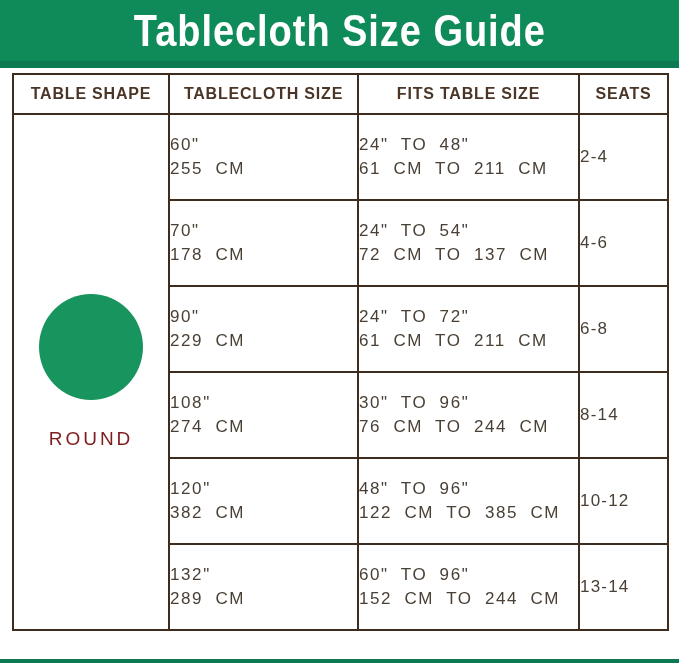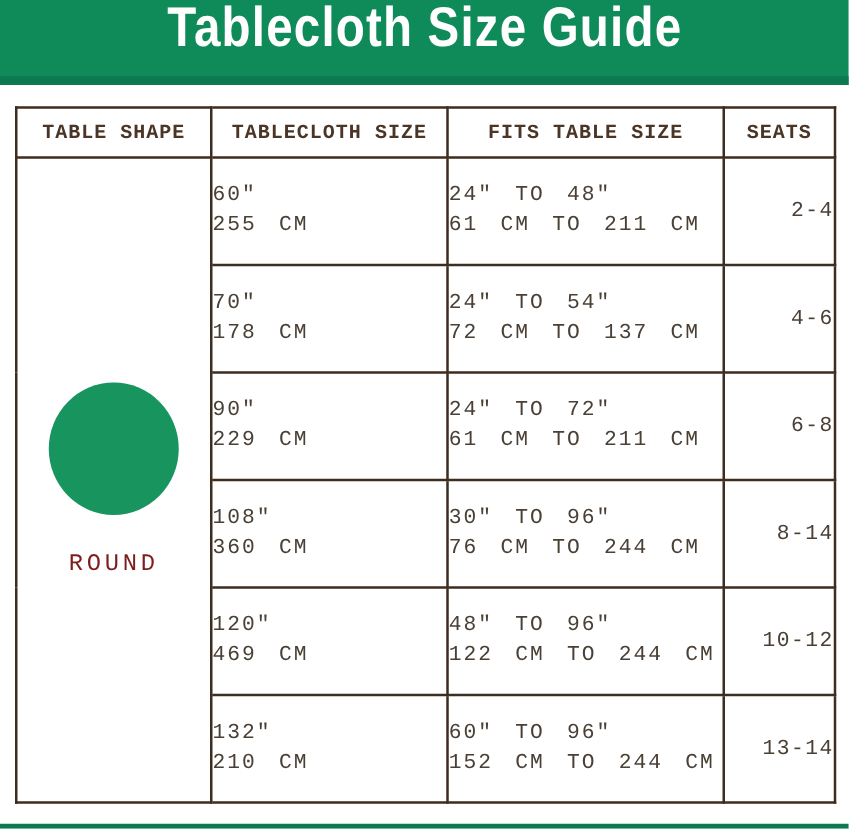--- a/index.html
+++ b/index.html
@@ -7,32 +7,32 @@
     width:679px; height:663px;
     background:#ffffff;
     position:relative;
     overflow:hidden;
     font-family:"Liberation Sans", sans-serif;
   }
   .banner {
     height:61px;
     background:#0F8B59;
     border-bottom:7px solid #0C7950;
-    display:flex; align-items:flex-start; justify-content:center;
+    display:flex; align-items:center; justify-content:center;
   }
   .banner-title {
     color:#ffffff;
     font-size:40px;
     font-weight:bold;
     letter-spacing:1px;
     margin:0;
     transform:scale(0.95,1.12);
     white-space:nowrap;
   }
-  .table-wrap { margin:17px 12px 0 12px;font-family:Liberation Mono, monospace; }
+  .table-wrap { margin:5px 12px 0 12px; }
   table.size-guide {
     border-collapse:collapse;
     width:655px;
     table-layout:fixed;
   }
   table.size-guide th,
   table.size-guide td {
     border:2px solid #3E2D1F;
     background:#ffffff;
     padding:0;
@@ -45,21 +45,21 @@
     height:38px;
     font-size:16px;
     font-weight:bold;
     letter-spacing:0.8px;
     color:#4A3526;
     text-align:center;
   }
   tbody td { height:84px; vertical-align:middle; }
   td.cell-size { padding-left:33px; }
   td.cell-fits { padding-left:15px; }
-  td.cell-seats { text-align:right; }
+  td.cell-seats { text-align:left; }
   .line {
     font-size:17px;
     letter-spacing:1.6px;
     word-spacing:6px;
     line-height:24px;
     color:#4A4036;
   }
   .seats-text {
     font-size:17px;
     letter-spacing:1.2px;
@@ -147,47 +147,47 @@
           <div class="line">24" TO 72"</div>
           <div class="line">61 CM TO 211 CM</div>
         </td>
         <td class="cell-seats">
           <span class="seats-text">6-8</span>
         </td>
       </tr>
       <tr>
         <td class="cell-size">
           <div class="line">108"</div>
-          <div class="line">360 CM</div>
+          <div class="line">274 CM</div>
         </td>
         <td class="cell-fits">
           <div class="line">30" TO 96"</div>
           <div class="line">76 CM TO 244 CM</div>
         </td>
         <td class="cell-seats">
           <span class="seats-text">8-14</span>
         </td>
       </tr>
       <tr>
         <td class="cell-size">
           <div class="line">120"</div>
-          <div class="line">469 CM</div>
+          <div class="line">382 CM</div>
         </td>
         <td class="cell-fits">
           <div class="line">48" TO 96"</div>
-          <div class="line">122 CM TO 244 CM</div>
+          <div class="line">122 CM TO 385 CM</div>
         </td>
         <td class="cell-seats">
           <span class="seats-text">10-12</span>
         </td>
       </tr>
       <tr>
         <td class="cell-size">
           <div class="line">132"</div>
-          <div class="line">210 CM</div>
+          <div class="line">289 CM</div>
         </td>
         <td class="cell-fits">
           <div class="line">60" TO 96"</div>
           <div class="line">152 CM TO 244 CM</div>
         </td>
         <td class="cell-seats">
           <span class="seats-text">13-14</span>
         </td>
       </tr>
     </tbody>

